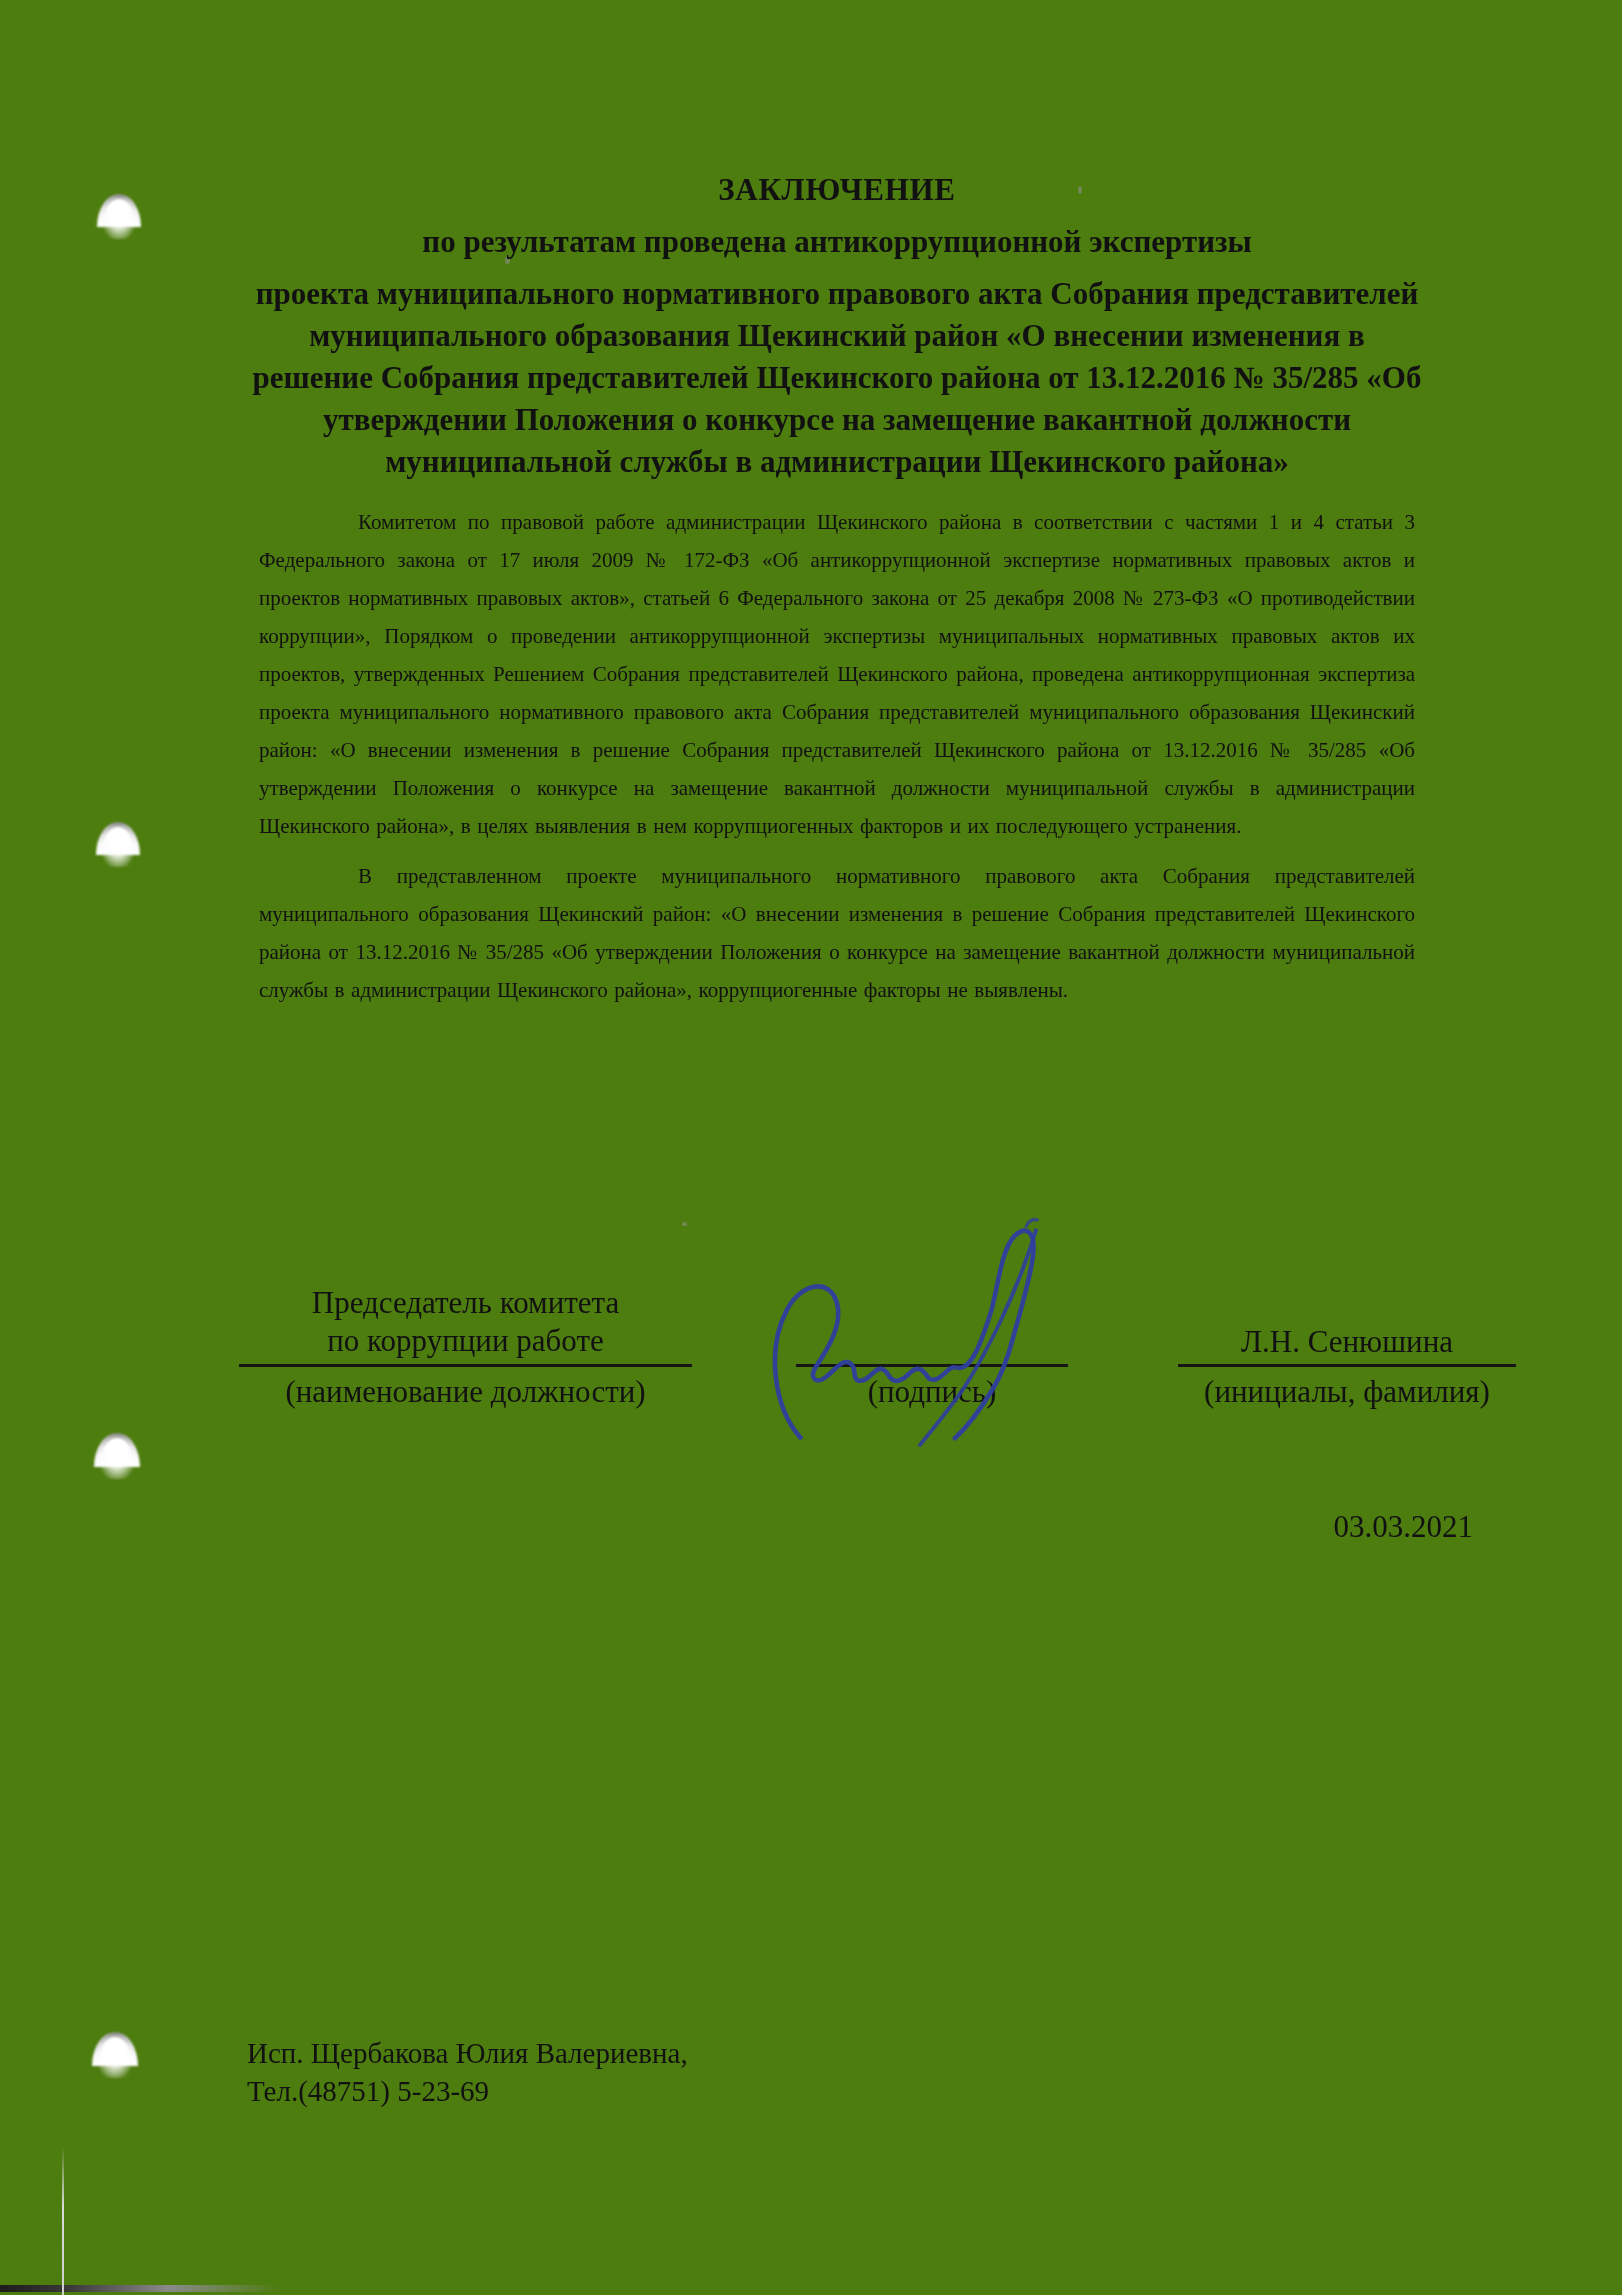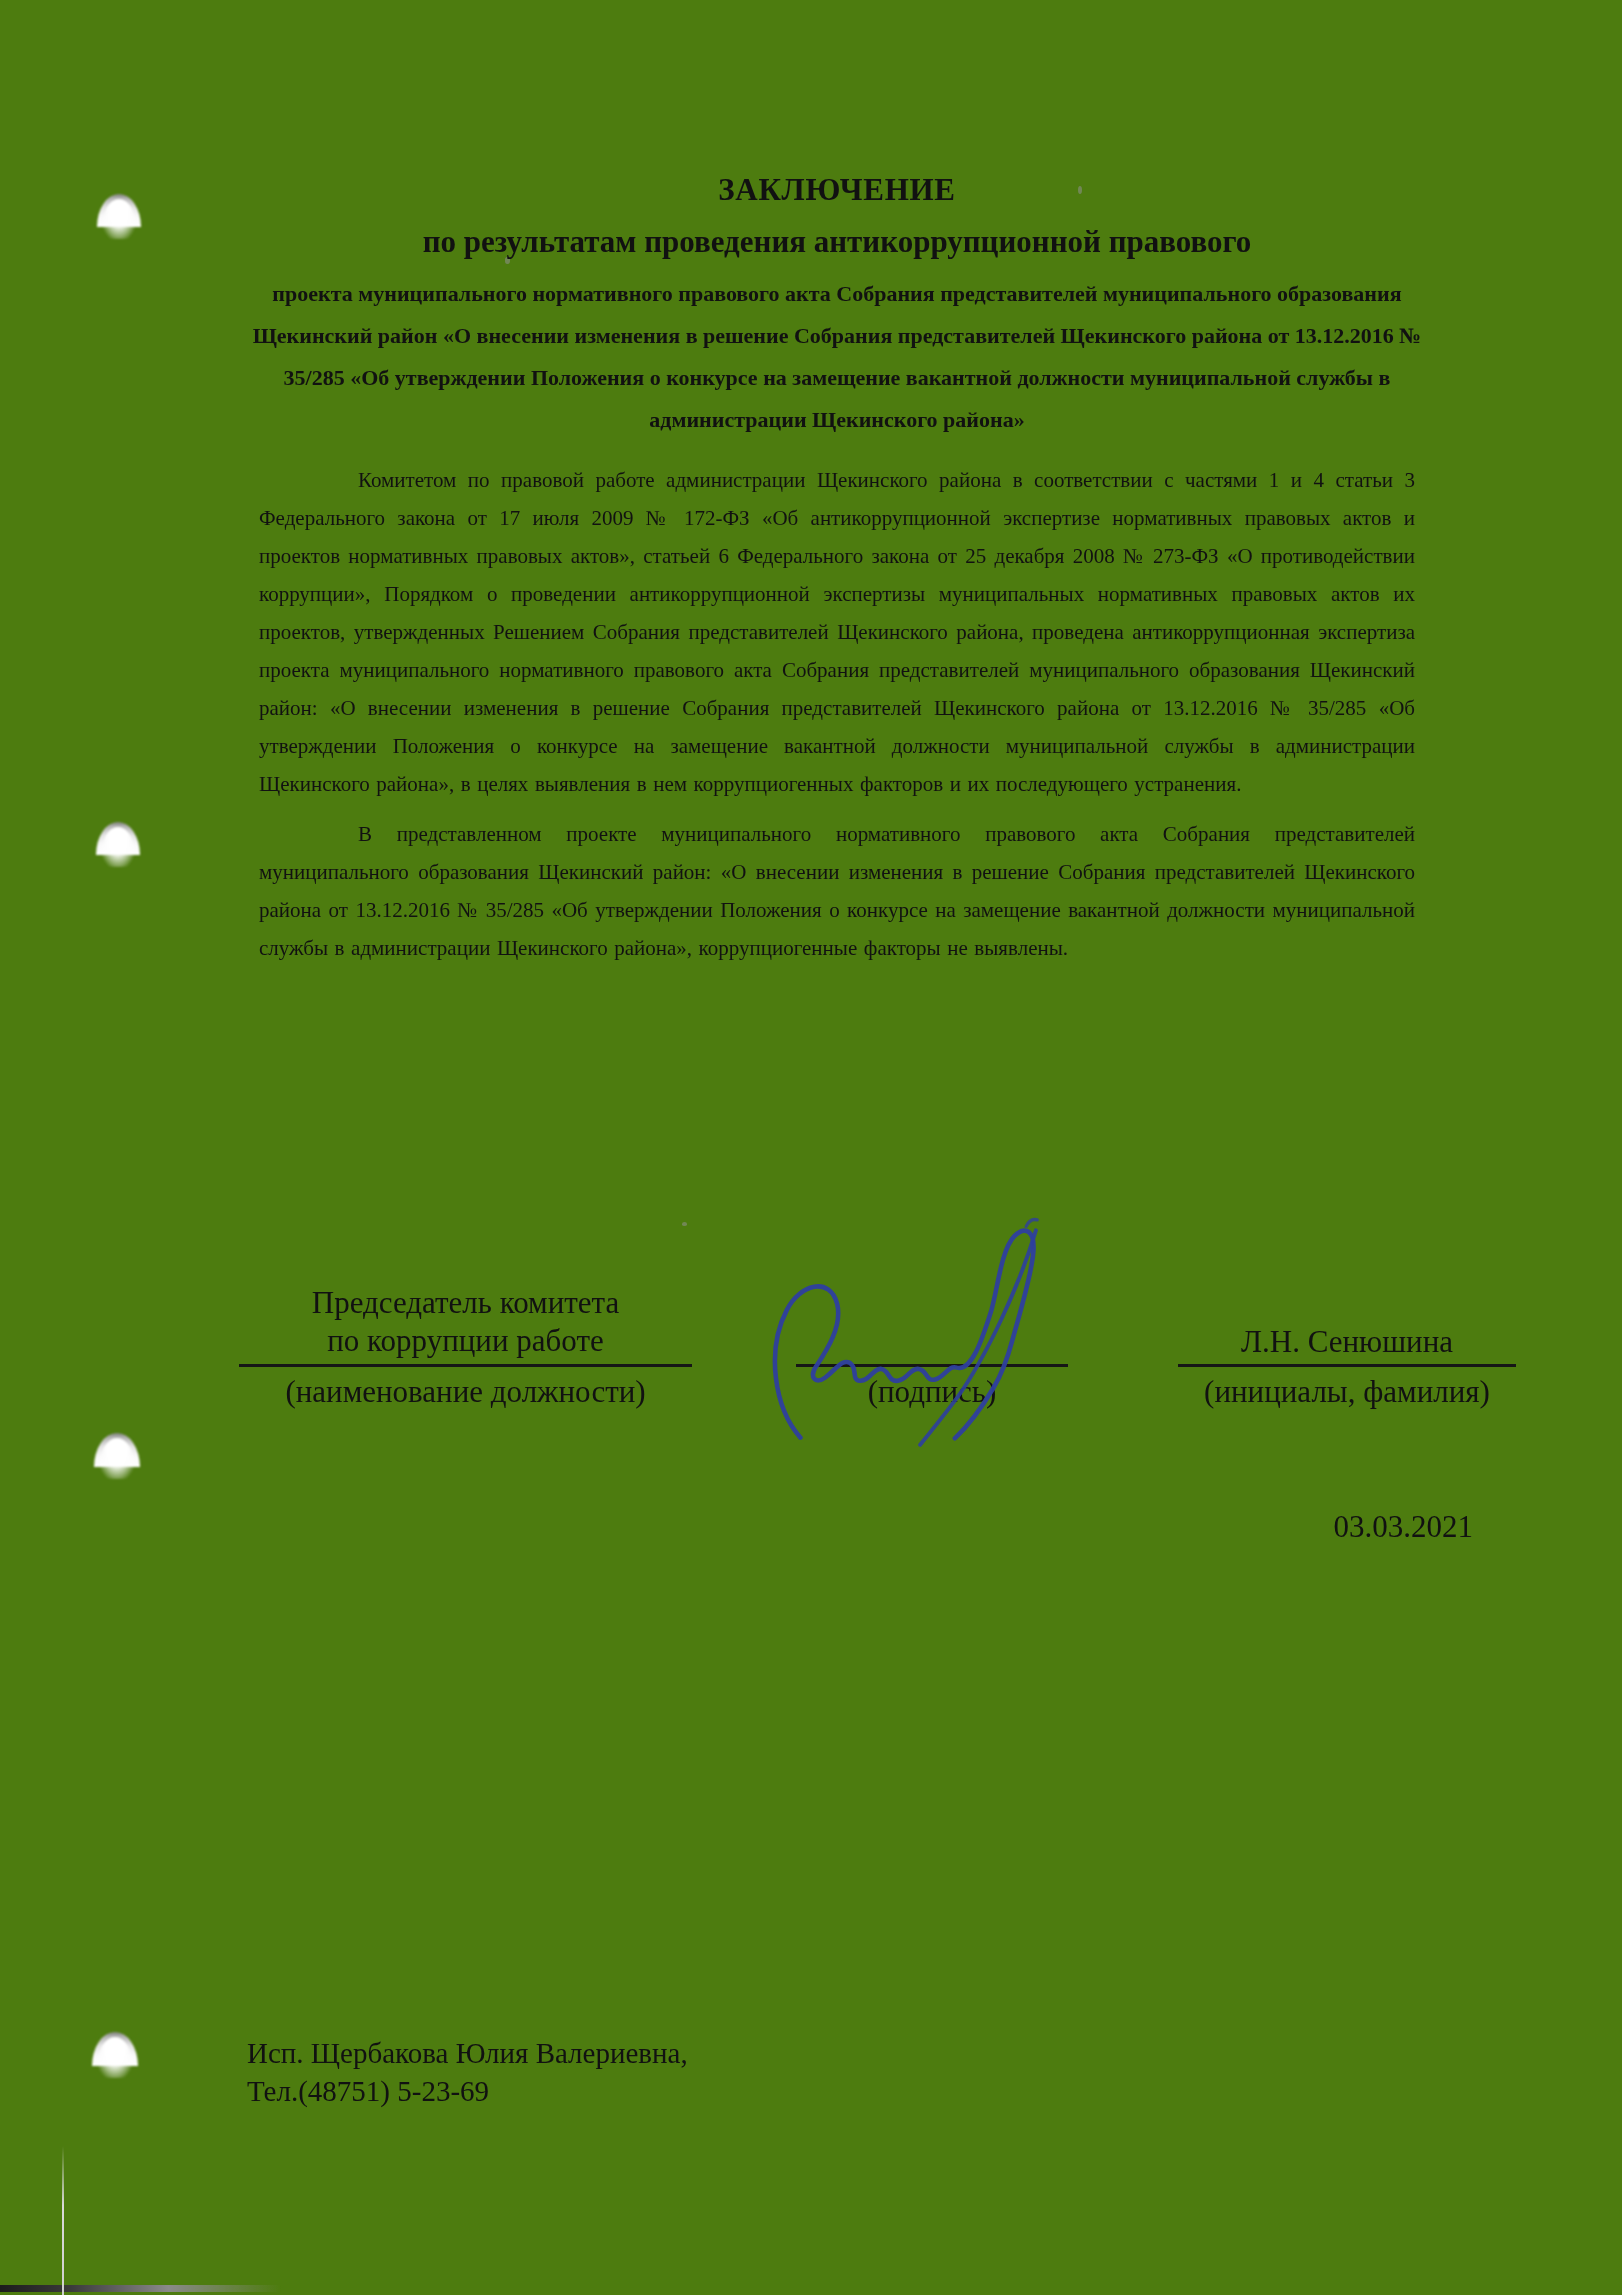--- a/index.html
+++ b/index.html
@@ -34,21 +34,21 @@
   .doc-subtitle {
     margin: 14.4px 0 0 0;
     text-align: center;
     font-size: 31px;
     line-height: 38px;
     font-weight: bold;
   }
   .doc-subject {
     margin: 11.8px 0 0 0;
     text-align: center;
-    font-size: 22px;
+    font-size: 31px;
     line-height: 42px;
     font-weight: bold;
   }
   .para {
     margin: 12px;
     text-align: justify;
     text-indent: 99px;
     font-size: 21px;
     line-height: 38px;
     word-spacing: 1.3px;
@@ -145,21 +145,21 @@
   <div class="hole" style="left:96px; top:822px; width:44px; height:33px;"></div>
   <div class="hole" style="left:94px; top:1433px; width:46px; height:34px;"></div>
   <div class="hole" style="left:92px; top:2032px; width:46px; height:34px;"></div>
 
   <div class="speck" style="left:505px; top:257px; width:4.6px; height:6.5px;"></div>
   <div class="speck" style="left:1078px; top:186px; width:3.9px; height:7.9px;"></div>
   <div class="speck" style="left:682px; top:1222px; width:5.2px; height:3.9px;"></div>
 
   <div class="content">
     <div class="doc-title">ЗАКЛЮЧЕНИЕ</div>
-    <div class="doc-subtitle">по результатам проведения антикоррупционной правового</div>
+    <div class="doc-subtitle">по результатам проведена антикоррупционной экспертизы</div>
     <div class="doc-subject">проекта муниципального нормативного правового акта Собрания представителей муниципального образования Щекинский район «О внесении изменения в решение Собрания представителей Щекинского района от 13.12.2016 № 35/285 «Об утверждении Положения о конкурсе на замещение вакантной должности муниципальной службы в администрации Щекинского района»</div>
     <p class="para first">Комитетом по правовой работе администрации Щекинского района в соответствии с частями 1 и 4 статьи 3 Федерального закона от 17 июля 2009 № 172-ФЗ «Об антикоррупционной экспертизе нормативных правовых актов и проектов нормативных правовых актов», статьей 6 Федерального закона от 25 декабря 2008 № 273-ФЗ «О противодействии коррупции», Порядком о проведении антикоррупционной экспертизы муниципальных нормативных правовых актов их проектов, утвержденных Решением Собрания представителей Щекинского района, проведена антикоррупционная экспертиза проекта муниципального нормативного правового акта Собрания представителей муниципального образования Щекинский район: «О внесении изменения в решение Собрания представителей Щекинского района от 13.12.2016 № 35/285 «Об утверждении Положения о конкурсе на замещение вакантной должности муниципальной службы в администрации Щекинского района», в целях выявления в нем коррупциогенных факторов и их последующего устранения.</p>
     <p class="para">В представленном проекте муниципального нормативного правового акта Собрания представителей муниципального образования Щекинский район: «О внесении изменения в решение Собрания представителей Щекинского района от 13.12.2016 № 35/285 «Об утверждении Положения о конкурсе на замещение вакантной должности муниципальной службы в администрации Щекинского района», коррупциогенные факторы не выявлены.</p>
   </div>
 
   <div>
 
     <div class="sig-col" style="left:239px; top:1284px; width:453px; text-align:center;">
       <div>Председатель комитета</div>
       <div>по коррупции работе</div>

